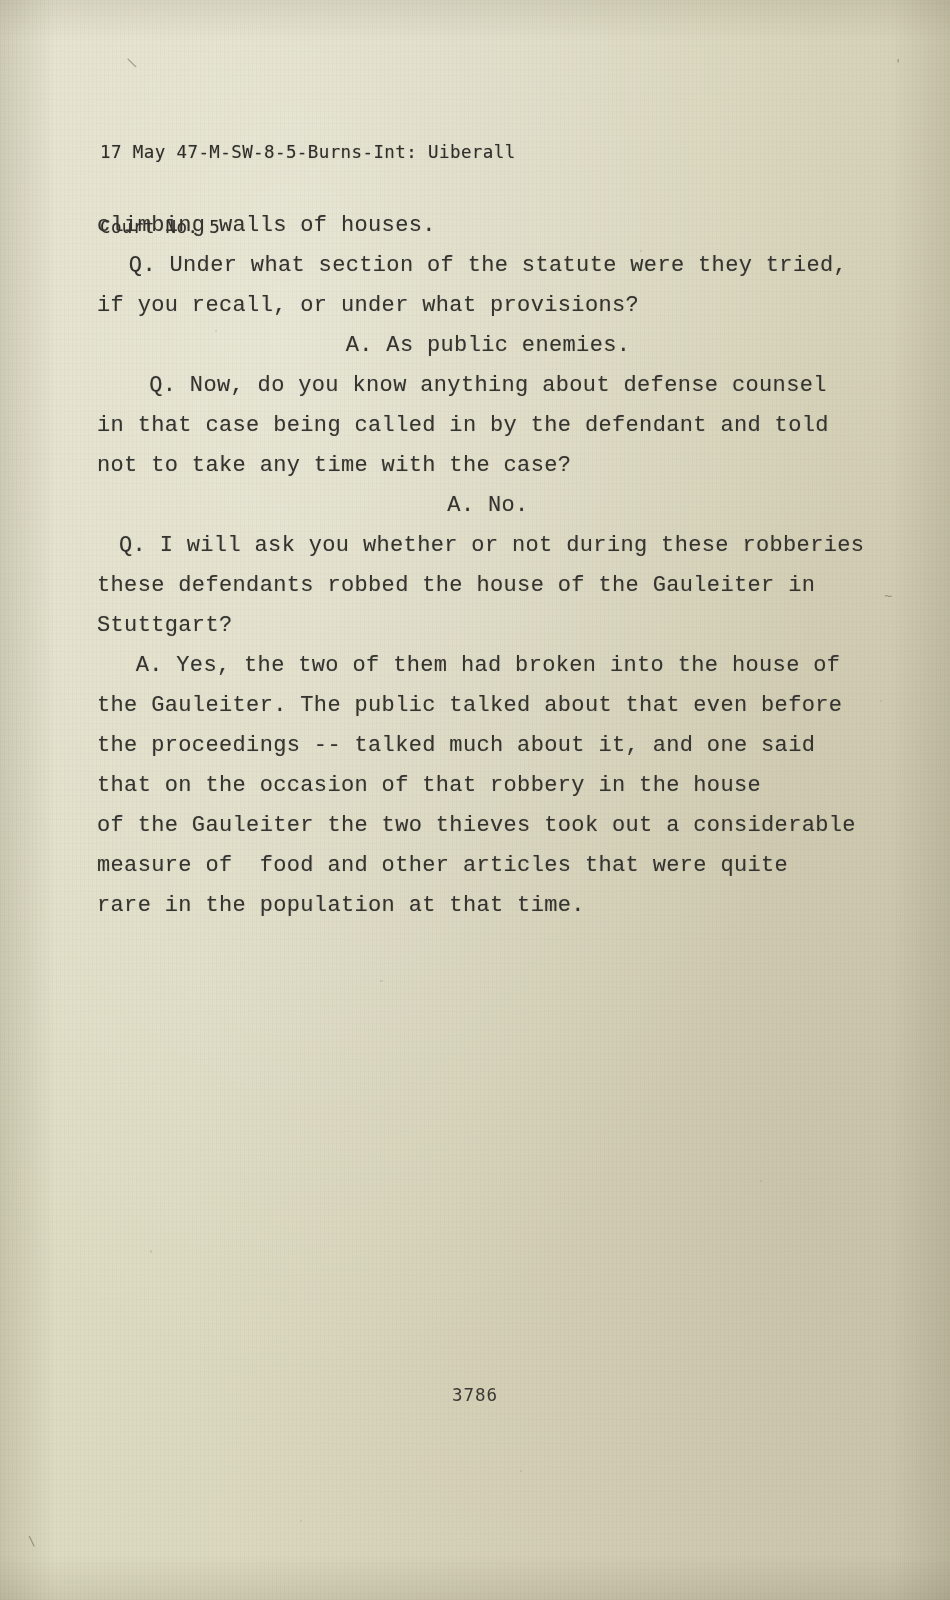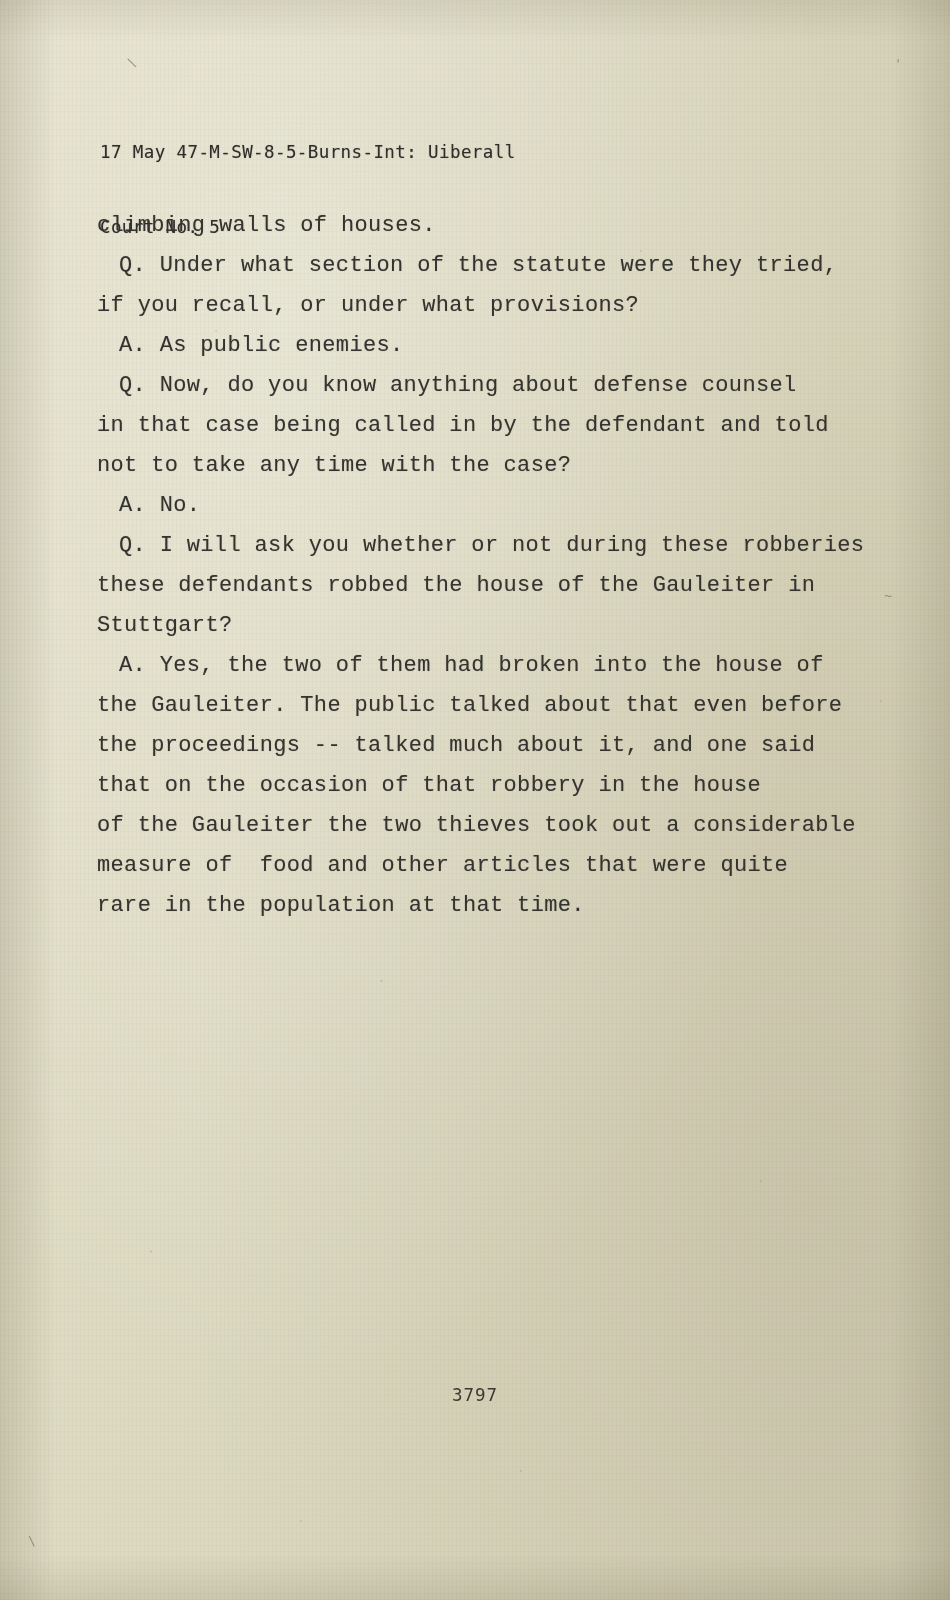--- a/index.html
+++ b/index.html
@@ -83,20 +83,21 @@
     letter-spacing: 0.35px;
     white-space: pre;
     font-family: Liberation Mono, monospace;
   }
   .body-text .line {
     display: block;
     text-shadow: 0 0 1px rgba(60,58,50,0.30);
   }
   .body-text .line.indent {
     padding-left: 22px;
+    text-align: center;
   }
 
   .page-number {
     position: absolute;
     left: 0;
     right: 0;
     top: 1385px;
     text-align: center;
     font-size: 17.5px;
     color: #3a3833;
@@ -137,15 +138,15 @@
   <div class="corner-mark cm-mr">~</div>
   <div class="corner-mark cm-bl">\</div>
 
   <div class="header">
     <span class="line">17 May 47-M-SW-8-5-Burns-Int: Uiberall</span>
     <span class="line">Court No. 5</span>
   </div>
 
   <div class="body-text" id="body-text"><span class="line">climbing walls of houses.</span><span class="line indent">Q. Under what section of the statute were they tried,</span><span class="line">if you recall, or under what provisions?</span><span class="line indent">A. As public enemies.</span><span class="line indent">Q. Now, do you know anything about defense counsel</span><span class="line">in that case being called in by the defendant and told</span><span class="line">not to take any time with the case?</span><span class="line indent">A. No.</span><span class="line indent">Q. I will ask you whether or not during these robberies</span><span class="line">these defendants robbed the house of the Gauleiter in</span><span class="line">Stuttgart?</span><span class="line indent">A. Yes, the two of them had broken into the house of</span><span class="line">the Gauleiter. The public talked about that even before</span><span class="line">the proceedings -- talked much about it, and one said</span><span class="line">that on the occasion of that robbery in the house</span><span class="line">of the Gauleiter the two thieves took out a considerable</span><span class="line">measure of  food and other articles that were quite</span><span class="line">rare in the population at that time.</span></div>
 
-  <div class="page-number">3797</div>
+  <div class="page-number">3786</div>
 
 </div>
 
 </body></html>

